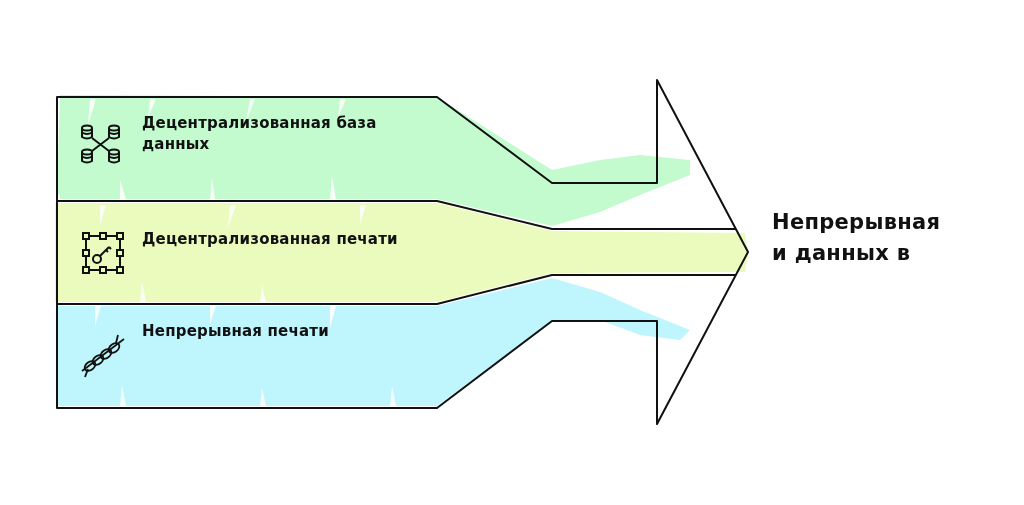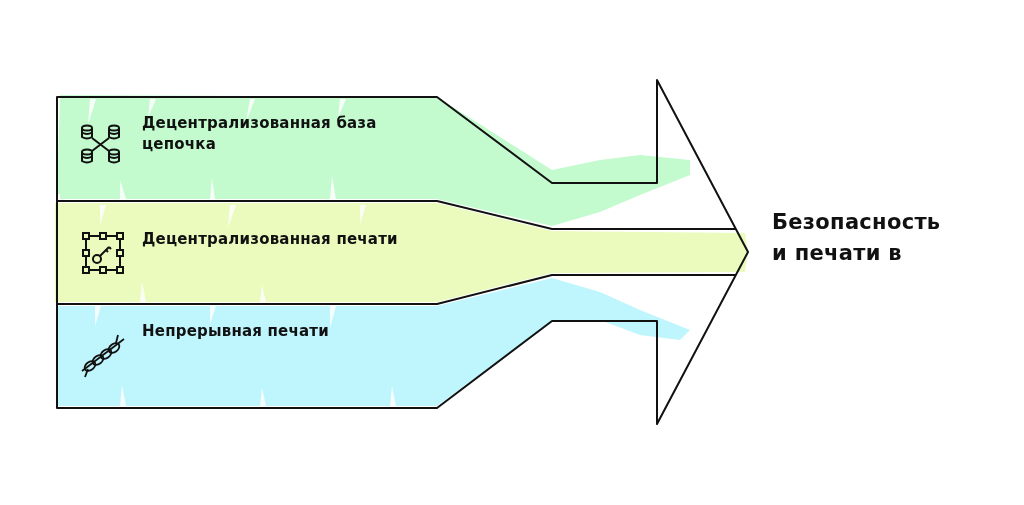--- a/index.html
+++ b/index.html
@@ -73,21 +73,21 @@
         </g>
       <g>
           <ellipse cx="36" cy="30" rx="5" ry="2.5"></ellipse>
           <path d="M31,30 V39 Q36,42 41,39 V30 M31,34.5 Q36,37.5 41,34.5"></path>
         </g>
       <path d="M14,16 L31,29 M31,16 L14,29"></path>
     </g>
   </svg>
   <div class="label" style="left:142px;top:113px">
     <span>Децентрализованная база</span>
-    <span>цепочка</span>
+    <span>данных</span>
   </div>
 
   
   <svg class="icon" style="left:80px;top:230px" width="46" height="46" viewBox="0 0 46 46">
     <g fill="none" stroke="#111" stroke-width="2">
       <rect x="6" y="6" width="34" height="34"></rect>
       <rect x="3" y="3" width="6" height="6" fill="#eafbbd"></rect>
       <rect x="20" y="3" width="6" height="6" fill="#eafbbd"></rect>
       <rect x="37" y="3" width="6" height="6" fill="#eafbbd"></rect>
       <rect x="3" y="20" width="6" height="6" fill="#eafbbd"></rect>
@@ -113,16 +113,16 @@
       <ellipse cx="34" cy="15" rx="6" ry="4" transform="rotate(-37 34 15)"></ellipse>
       <path d="M5,44 L8,36 M38,2 L36,10"></path>
     </g>
   </svg>
   <div class="label" style="left:142px;top:321px">
     <span>Непрерывная печати</span>
   </div>
 
   
   <div class="result">
-    <span>Безопасность</span>
-    <span>и печати в</span>
+    <span>Непрерывная</span>
+    <span>и данных в</span>
   </div>
 </div>
 
 </body></html>

